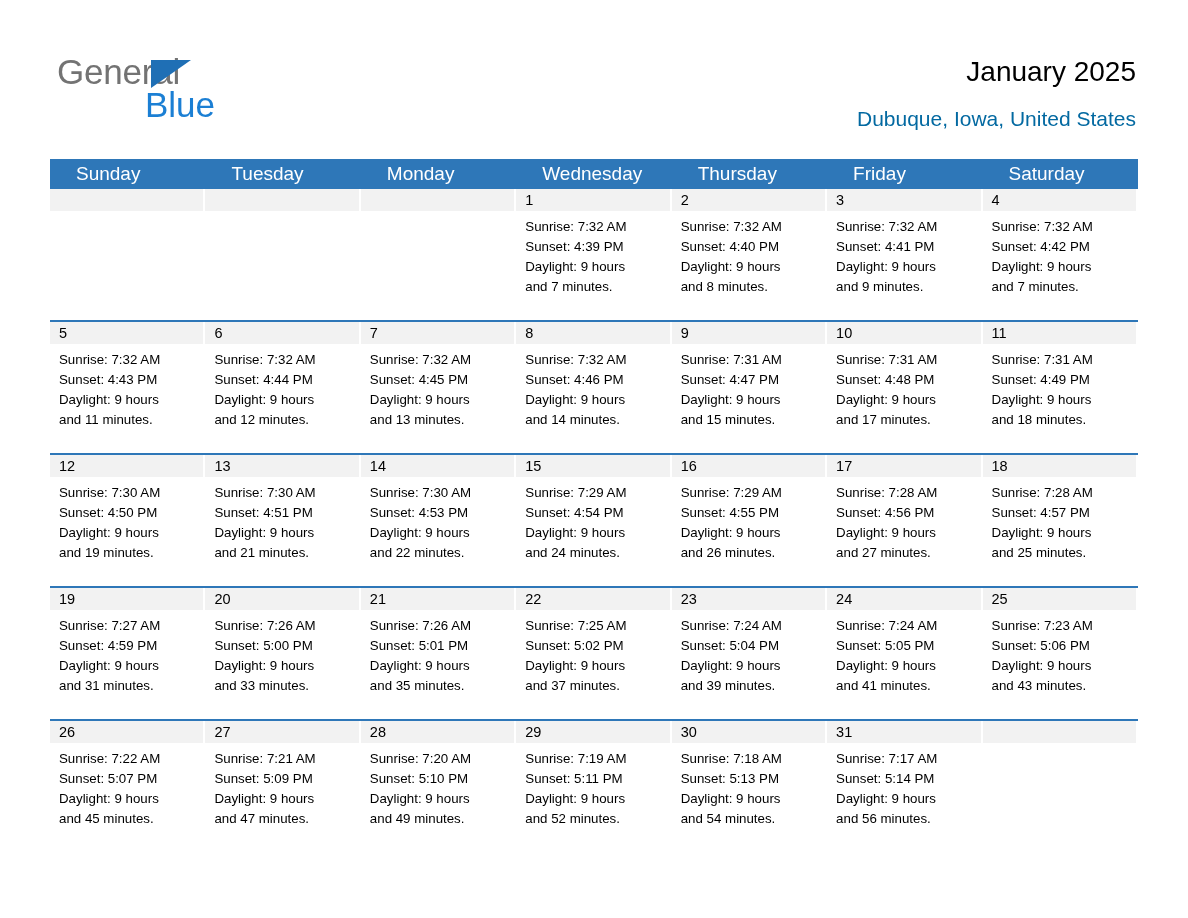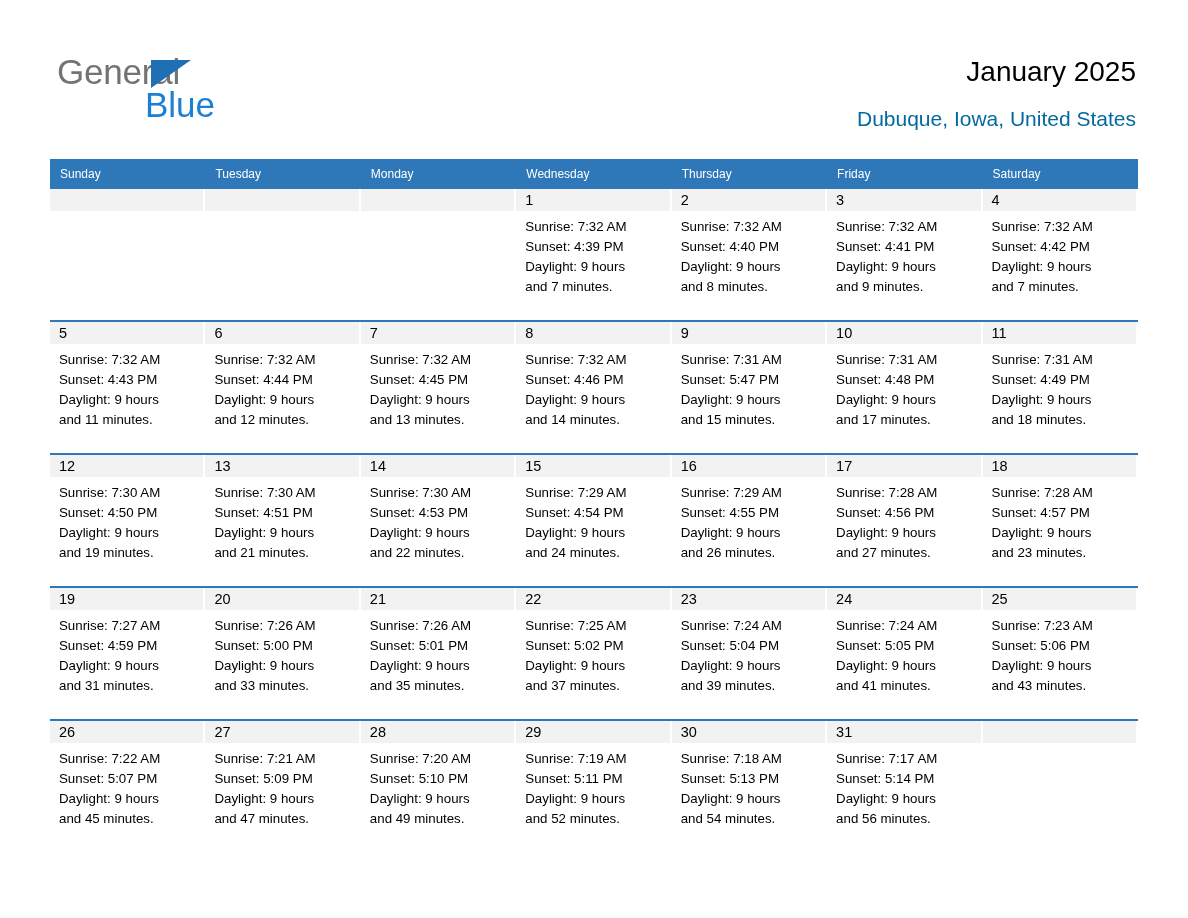--- a/index.html
+++ b/index.html
@@ -95,23 +95,23 @@
     width: 1088px;
   }
   .weekday-row {
     display: flex;
     background: #2e77b8;
     height: 30px;
   }
   .weekday {
     flex: 1 1 0;
     color: #ffffff;
-    font-size: 12px;
+    font-size: 19px;
     line-height: 30px;
-    padding-left: 10px;
+    padding-left: 26px;
     box-sizing: border-box;
     white-space: nowrap;
     overflow: hidden;
   }
   .week {
     border-top: 2px solid #2e77b8;
     margin-top: 9px;
   }
   .week:first-of-type {
     border-top: none;
@@ -274,21 +274,21 @@
                 <div class="cell-line">Sunrise: 7:32 AM</div>
                 <div class="cell-line">Sunset: 4:46 PM</div>
                 <div class="cell-line">Daylight: 9 hours</div>
                 <div class="cell-line">and 14 minutes.</div>
               </div>
             </div>
             <div class="cell">
               <div class="daynum-band"><span class="daynum">9</span></div>
               <div class="cell-body">
                 <div class="cell-line">Sunrise: 7:31 AM</div>
-                <div class="cell-line">Sunset: 5:47 PM</div>
+                <div class="cell-line">Sunset: 4:47 PM</div>
                 <div class="cell-line">Daylight: 9 hours</div>
                 <div class="cell-line">and 15 minutes.</div>
               </div>
             </div>
             <div class="cell">
               <div class="daynum-band"><span class="daynum">10</span></div>
               <div class="cell-body">
                 <div class="cell-line">Sunrise: 7:31 AM</div>
                 <div class="cell-line">Sunset: 4:48 PM</div>
                 <div class="cell-line">Daylight: 9 hours</div>
@@ -361,21 +361,21 @@
                 <div class="cell-line">Daylight: 9 hours</div>
                 <div class="cell-line">and 27 minutes.</div>
               </div>
             </div>
             <div class="cell">
               <div class="daynum-band"><span class="daynum">18</span></div>
               <div class="cell-body">
                 <div class="cell-line">Sunrise: 7:28 AM</div>
                 <div class="cell-line">Sunset: 4:57 PM</div>
                 <div class="cell-line">Daylight: 9 hours</div>
-                <div class="cell-line">and 23 minutes.</div>
+                <div class="cell-line">and 25 minutes.</div>
               </div>
             </div>
           </div>
         </div>
         <div class="week">
           <div class="week-cells">
             <div class="cell">
               <div class="daynum-band"><span class="daynum">19</span></div>
               <div class="cell-body">
                 <div class="cell-line">Sunrise: 7:27 AM</div>

